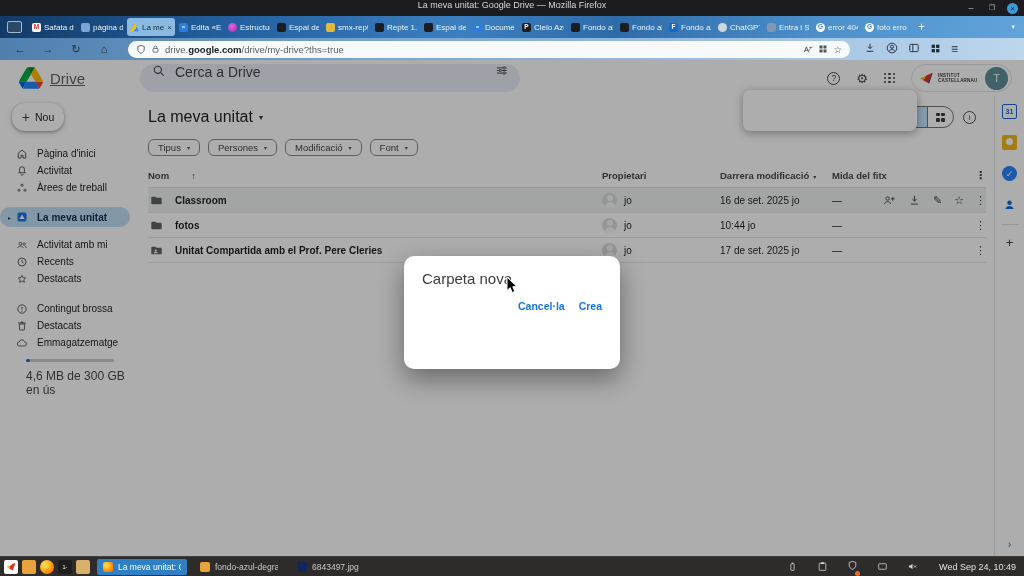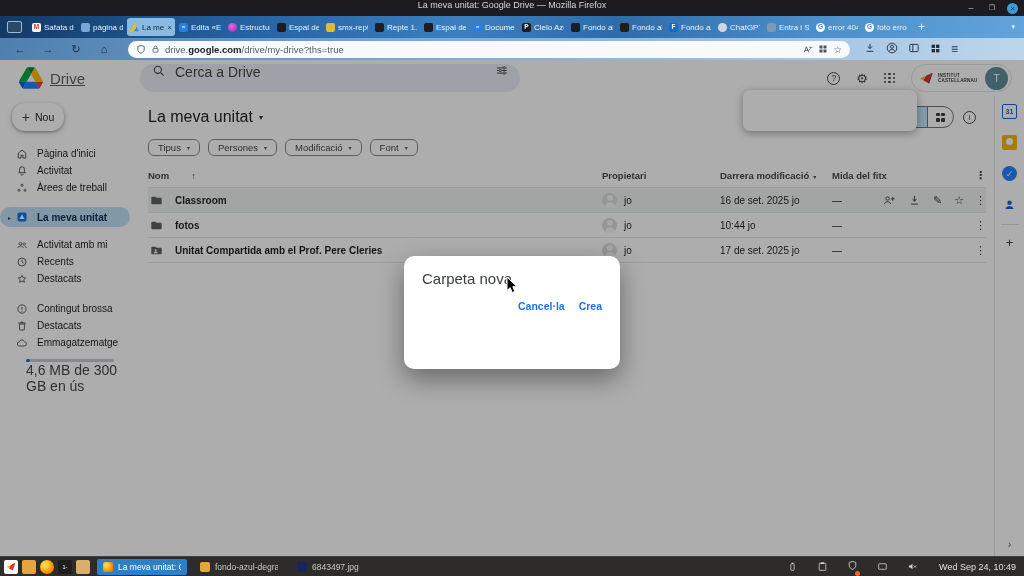--- a/index.html
+++ b/index.html
@@ -73,21 +73,21 @@
 .side-item:nth-child(4){margin-top:11px;height:20px;background:#c2e0f7;border-radius:11px;font-weight:bold;color:#0d2b52}
 .side-item:nth-child(5){margin-top:9px}
 .side-item:nth-child(8){margin-top:13px}
 .scaret{visibility:hidden;width:8px;font-size:6px;color:#444}
 .side-item.active .scaret{visibility:visible}
 .sic{width:12px;height:12px;color:#3f4347;flex:none}
 .slabel{margin-left:9px;white-space:nowrap}
 .storage{margin:8px 0 0 26px}
 .sbar{width:88px;height:3px;background:#c8cbce;border-radius:2px;position:relative}
 .sbar i{position:absolute;left:0;top:0;height:3px;width:4px;background:#1a73e8;border-radius:2px}
-.stext{font-size:14px;color:#44474a}
+.stext{margin-top:7px;font-size:12px;color:#44474a}
 
 
 .main{flex:1;padding:9px 8px 0 8px;position:relative}
 .titlerow{display:flex;align-items:center;height:24px}
 .ptitle{font-size:16px;color:#1f1f1f}
 .pcaret{font-size:8px;margin-left:6px;color:#333}
 .viewtoggle{margin-left:auto;width:54px;height:22px;border:1px solid #747775;border-radius:11px;display:flex;overflow:hidden}
 .vt{flex:1;display:flex;align-items:center;justify-content:center;color:#3a3d40;font-size:10px}
 .vt-list{background:#c2e7ff;border-right:1px solid #747775}
 .grid4{width:9px;height:9px;display:grid;grid-template-columns:1fr 1fr;gap:1.5px}

